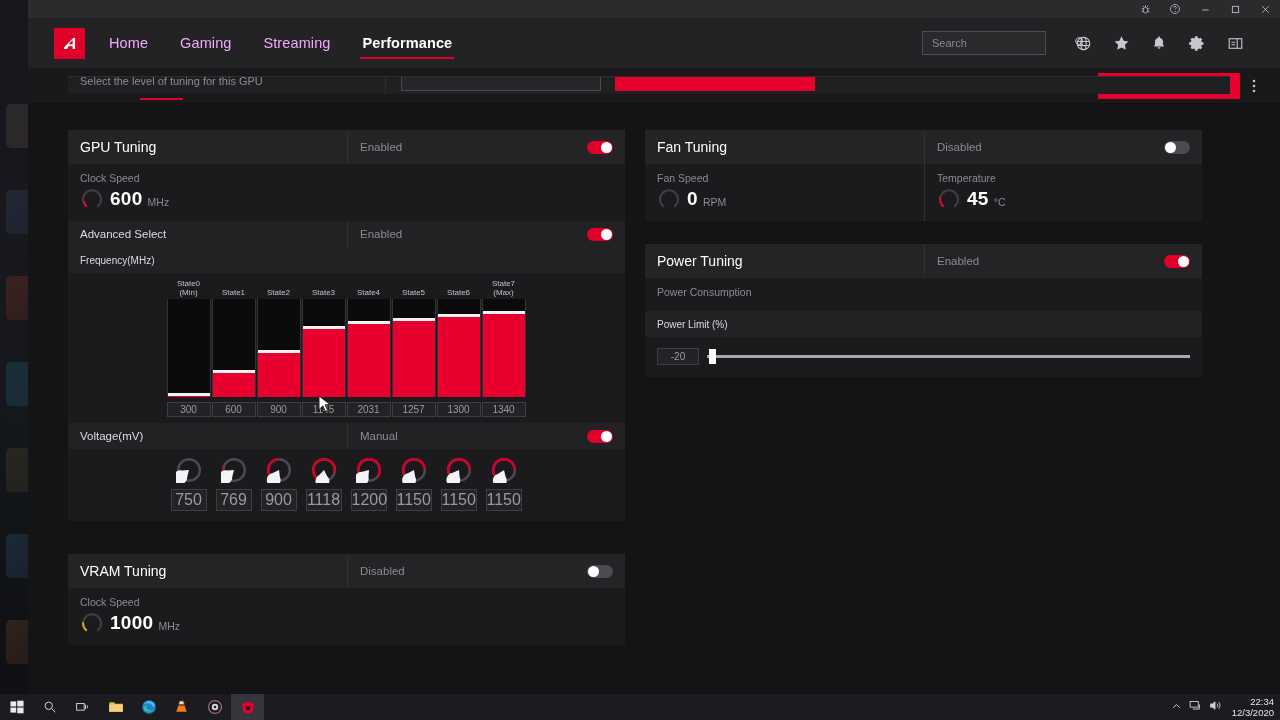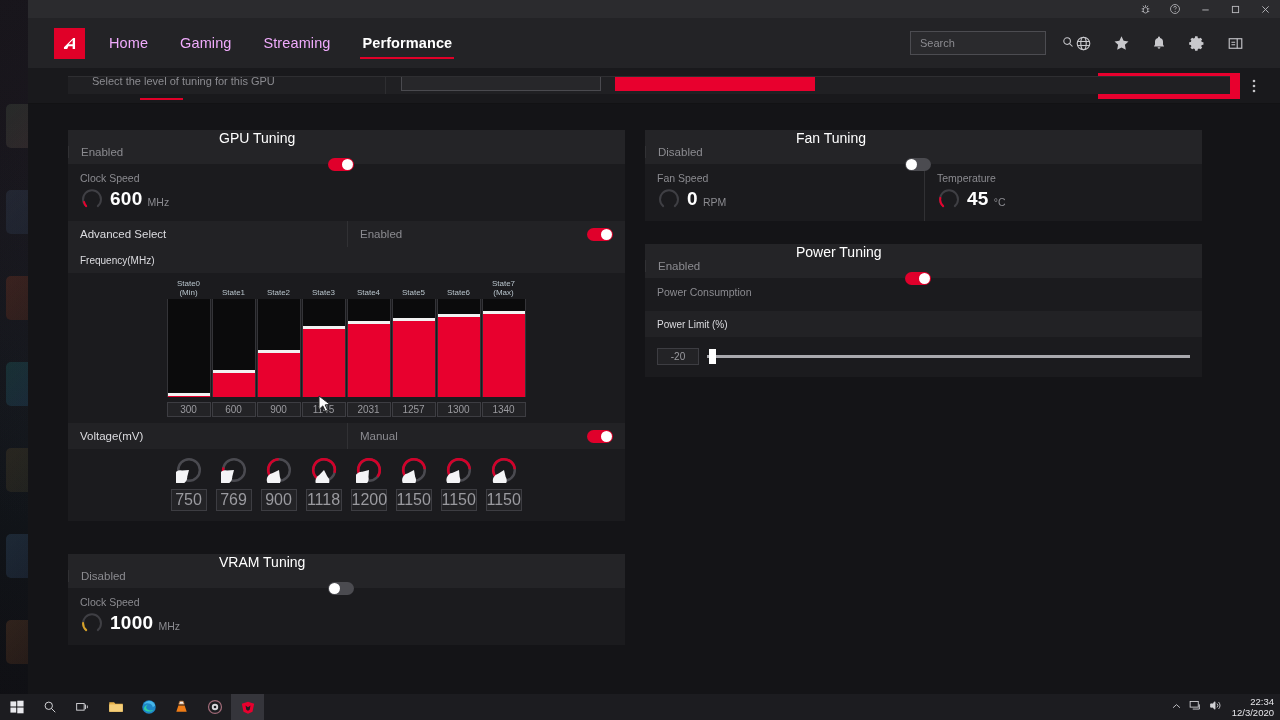--- a/index.html
+++ b/index.html
@@ -50,21 +50,21 @@
   .navitem {
     position: relative; font-size: 14.5px; color: #f0abfc;
     margin-right: 28px; padding: 14px 2px 14px; letter-spacing:.1px; white-space:nowrap;
   }
   .navitem.active { color: #ffffff; font-weight: bold; }
   .navitem.active::after {
     content:''; position:absolute; left:0; right:0; bottom: 6px; height: 2px; background:#e00028;
   }
   #topnav-right { margin-left:auto; display:flex; align-items:center; padding-right: 26px; gap: 0; }
   #searchbox {
-    width: 136px; height: 24px; border: 1px solid #4c4c51; background: #2a2a2d;
+    width: 124px; height: 24px; border: 1px solid #4c4c51; background: #2a2a2d;
     display:flex; align-items:center; padding: 0 6px 0 9px; margin-right: 18px;
   }
   #searchbox input {
     flex:1; background:transparent; border:0; outline:0; color:#cfcfd3;
     font-family:"Liberation Sans", sans-serif; font-size: 11px;
   }
   #searchbox input::placeholder { color:#8b8b90; }
   .navicon { width: 38px; height: 30px; display:flex; align-items:center; justify-content:center; color:#c8c8cc; }
 
   
@@ -82,30 +82,30 @@
     background:#e8002e; color:#fff; font-size:12px; font-weight:bold;
     height:26px; display:flex; align-items:center; gap:16px; padding: 0 13px;
   }
   #kebab { width: 28px; height:26px; display:flex; align-items:center; justify-content:center; color:#c2c2c6; font-size:15px; letter-spacing:0; }
 
   
   #clipped-row {
     position:absolute; left: 40px; top: 76px; width: 1162px; height: 18px;
     background:#202023; overflow:hidden; border-top:1px solid #2e2e31;
   }
-  #clipped-row .cl-label { position:absolute; left:24px; top:-2px; font-size:11px; color:#8b8b90; white-space:nowrap;text-align:right; }
+  #clipped-row .cl-label { position:absolute; left:12px; top:-2px; font-size:11px; color:#8b8b90; white-space:nowrap;text-align:right; }
   #clipped-row .cl-div { position:absolute; left:317px; top:0; bottom:0; width:1px; background:#2e2e31; }
   #clipped-row .cl-field { position:absolute; left:333px; top:-6px; width:200px; height:20px; border:1px solid #4a4a4f; background:#27272a; }
   #clipped-row .cl-red { position:absolute; left:547px; top:-6px; width:200px; height:20px; background:#e8002e; }
 
   
   #content { position:absolute; left:0; top:96px; right:0; bottom:0; }
   .panel { position:absolute; background:#1b1b1e; }
 
-  .prow { display:flex; align-items:center; height: 34px; background:#242427;flex-direction:column; }
+  .prow { display:flex; align-items:center; height: 34px; background:#242427; }
   .prow .ptitle { flex:none; width: 279px; padding-left: 12px; font-size: 14px; color:#ffffff; }
   .prow .pstate { flex:1; padding-left: 12px; font-size: 11.5px; color:#8b8b90; border-left:1px solid #313134; align-self:stretch; display:flex; align-items:center;}
   .prow .ptog { padding-right: 12px; }
 
   .srow { display:flex; align-items:center; height: 26px; background:#222225; }
   .srow .stitle { flex:none; width: 279px; padding-left: 12px; font-size: 11.5px; color:#dcdce0; }
   .srow .sstate { flex:1; padding-left: 12px; font-size: 11.5px; color:#8b8b90; border-left:1px solid #313134; align-self:stretch; display:flex; align-items:center; }
   .srow .stog { padding-right: 12px; }
 
   .subhead { height: 26px; background:#222225; display:flex; align-items:center; padding-left:12px; font-size:10px; color:#dcdce0; }

